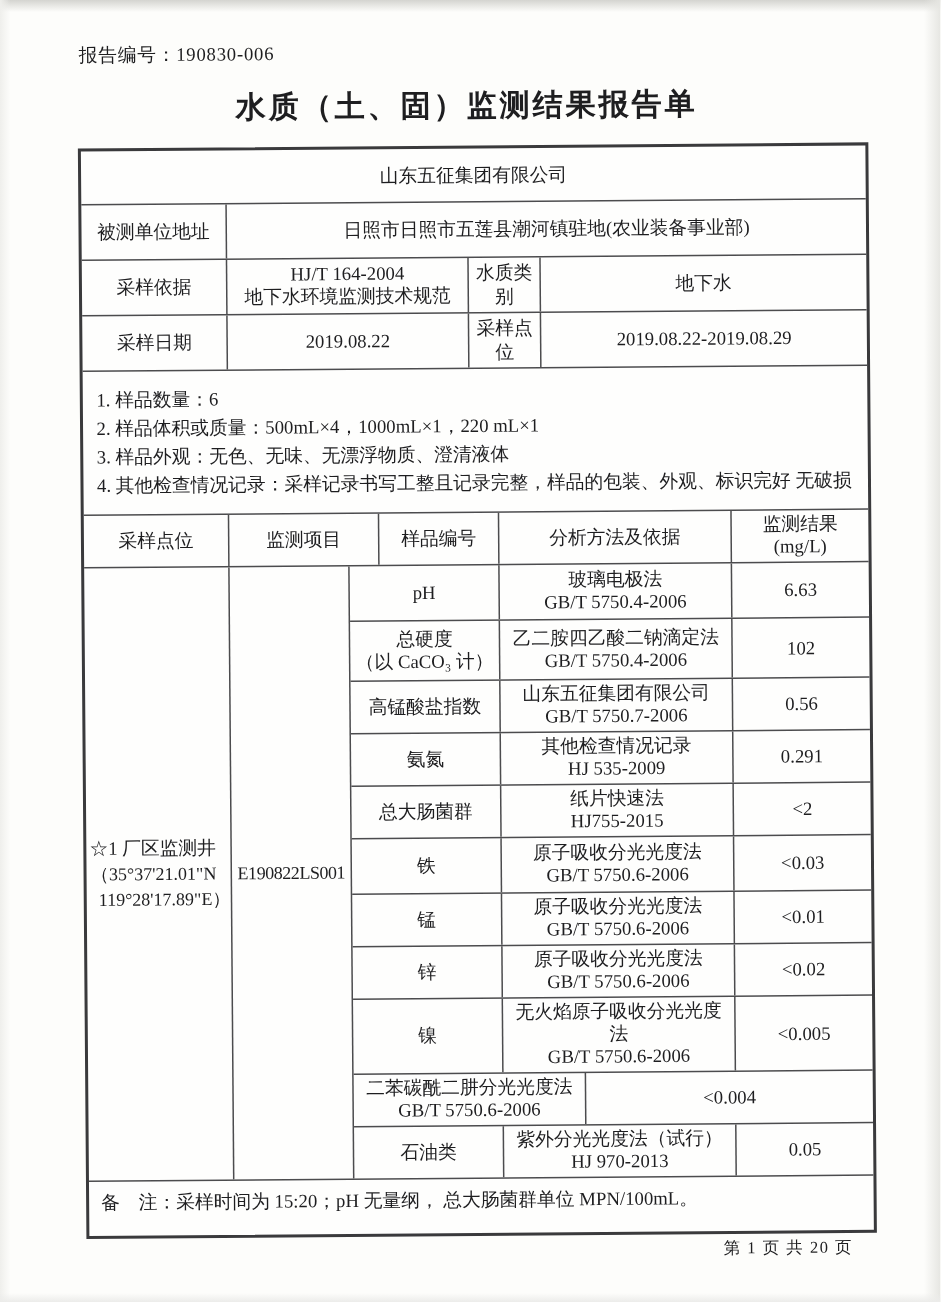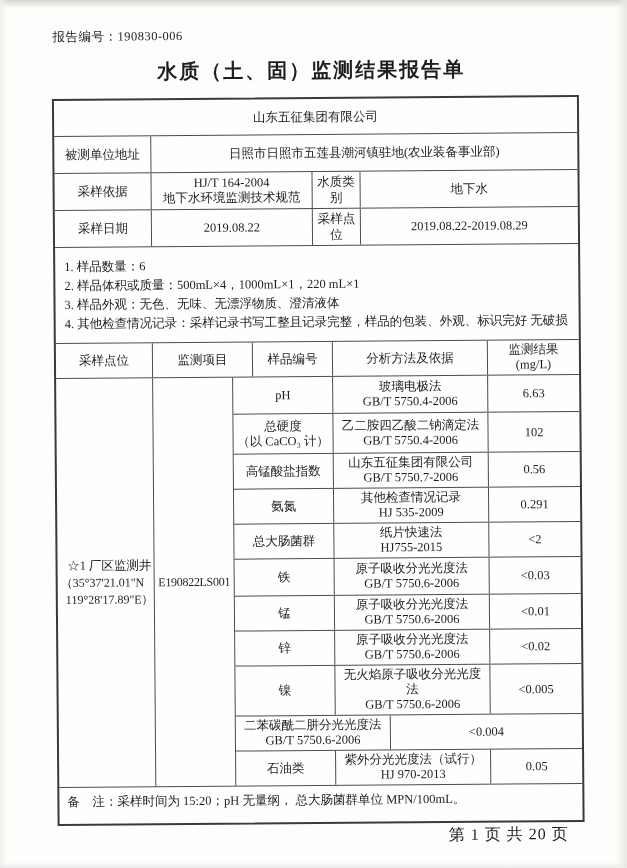--- a/index.html
+++ b/index.html
@@ -45,36 +45,36 @@
 
   .h-r1 { min-height:36px; } .h-r2 { min-height:37px; } .h-r3 { min-height:33px; }
   .h-r4 { min-height:37px; } .h-r5 { min-height:96px; } .h-head { min-height:34px; }
 
   .state-cell { flex-direction:column; align-items:flex-start; justify-content:center;
                 text-align:left; padding:6px 6px 6px 9px; line-height:19px; }
   .state-line { display:block; }
 
   .merged { border-bottom:1px solid #4c4c4e; }
   .point-cell { flex-direction:column; justify-content:center; line-height:17px; padding:2px 2px; }
-  .point-l1 { width:100%; text-align:right; }
+  .point-l1 { width:100%; text-align:left; }
   .point-l2, .point-l3 { width:100%; text-align:left; padding-left:1px; font-size:12px; }
   .point-l3 { padding-left:6px; }
   .code-cell { font-size:12px; letter-spacing:-0.3px; }
 
   .resgrid { display:flex; flex-direction:column; flex:1; }
   .rrow { display:flex; border-bottom:1px solid #4c4c4e; min-height:34px; }
   .rrow:last-child { border-bottom:none; }
   .rrow.rh37 { min-height:37px; } .rrow.rh40 { min-height:40px; }
   .item-sub:empty, .method-l2:empty { display:none; }
 
   .note-row { min-height:36px; }
   .note-cell { justify-content:flex-start; align-items:flex-start; text-align:left;
                padding:5px 8px; line-height:18px; }
 
-  .page-footer { position:absolute; top:826px; right:62px; font-size:16px; letter-spacing:1px; }
+  .page-footer { position:absolute; top:826px; right:62px; font-size:11px; letter-spacing:1px; }
 </style>
 </head>
 <body>
 
 <div class="scan-top"></div>
 <div class="scan-left"></div>
 <div class="scan-right"></div>
 <div class="scan-bottom"></div>
 
 <div class="page">

